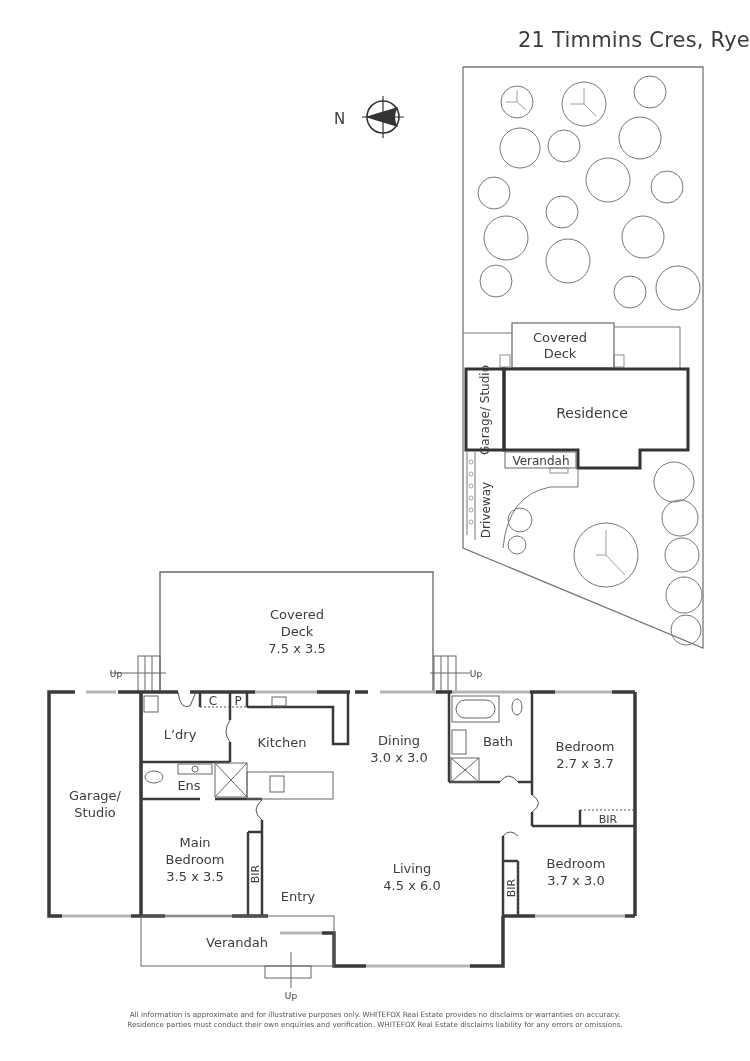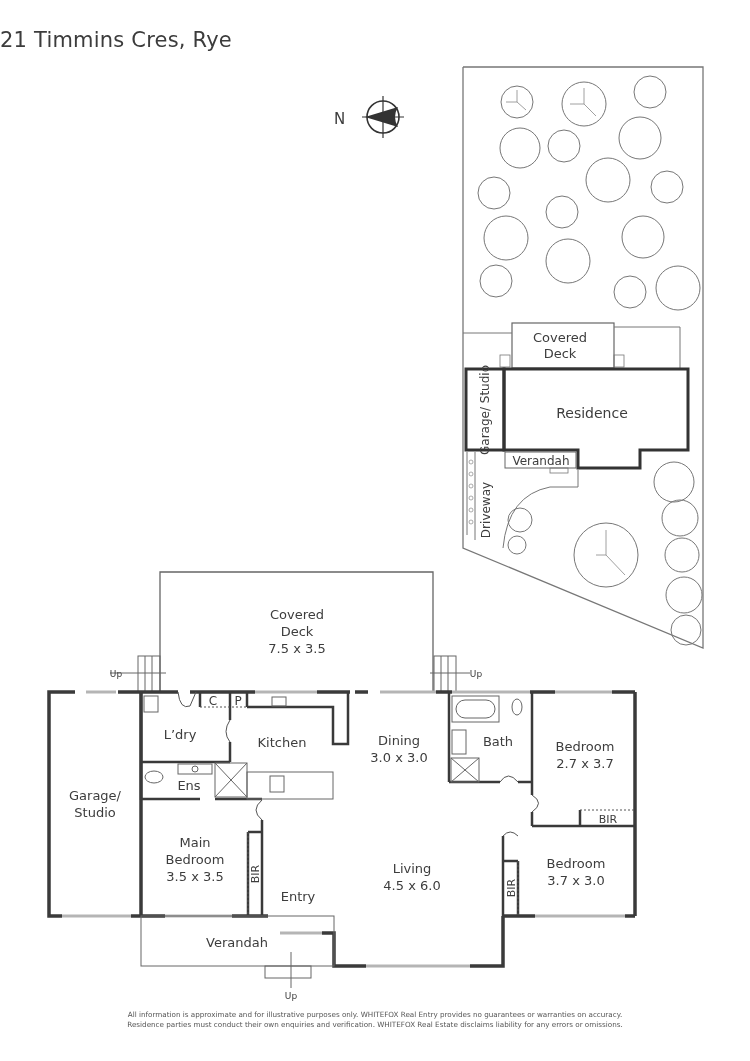--- a/index.html
+++ b/index.html
@@ -1,17 +1,17 @@
 <!DOCTYPE html>
 <html><head>
 <meta charset="utf-8">
 <style>
   html,body{margin:0;padding:0;background:#ffffff;}
   body{width:750px;height:1061px;position:relative;overflow:hidden;font-family:"DejaVu Sans",sans-serif;color:#3a3a3a;}
-  .title{position:absolute;top:28px;left:0;width:750px;text-align:left;font-size:21px;color:#3c3c3c;letter-spacing:0.2px;}
+  .title{position:absolute;top:28px;left:0;width:750px;text-align:right;font-size:21px;color:#3c3c3c;letter-spacing:0.2px;}
   svg.plan{position:absolute;left:0;top:0;}
   .lbl{font-family:"DejaVu Sans",sans-serif;fill:#3d3d3d;}
   .disclaimer{position:absolute;left:0;top:1010px;width:750px;text-align:center;font-size:7.2px;line-height:9.5px;color:#555;}
 </style>
 </head>
 <body>
 
 <div class="title">21 Timmins Cres, Rye</div>
 
 <svg class="plan" width="750" height="1061" viewBox="0 0 750 1061" xmlns="http://www.w3.org/2000/svg">
@@ -269,15 +269,15 @@
 
     <text class="lbl" x="237" y="947" font-size="13" text-anchor="middle">Verandah</text>
 
     <text class="lbl" x="116" y="677" font-size="9" text-anchor="middle">Up</text>
     <text class="lbl" x="476" y="677" font-size="9" text-anchor="middle">Up</text>
     <text class="lbl" x="291" y="999" font-size="9" text-anchor="middle">Up</text>
   </g>
 </svg>
 
 <div class="disclaimer">
-  <div>All information is approximate and for illustrative purposes only. WHITEFOX Real Entry provides no guarantees or warranties on accuracy.</div>
+  <div>All information is approximate and for illustrative purposes only. WHITEFOX Real Estate provides no disclaims or warranties on accuracy.</div>
   <div>Residence parties must conduct their own enquiries and verification. WHITEFOX Real Estate disclaims liability for any errors or omissions.</div>
 </div>
 
 </body></html>

